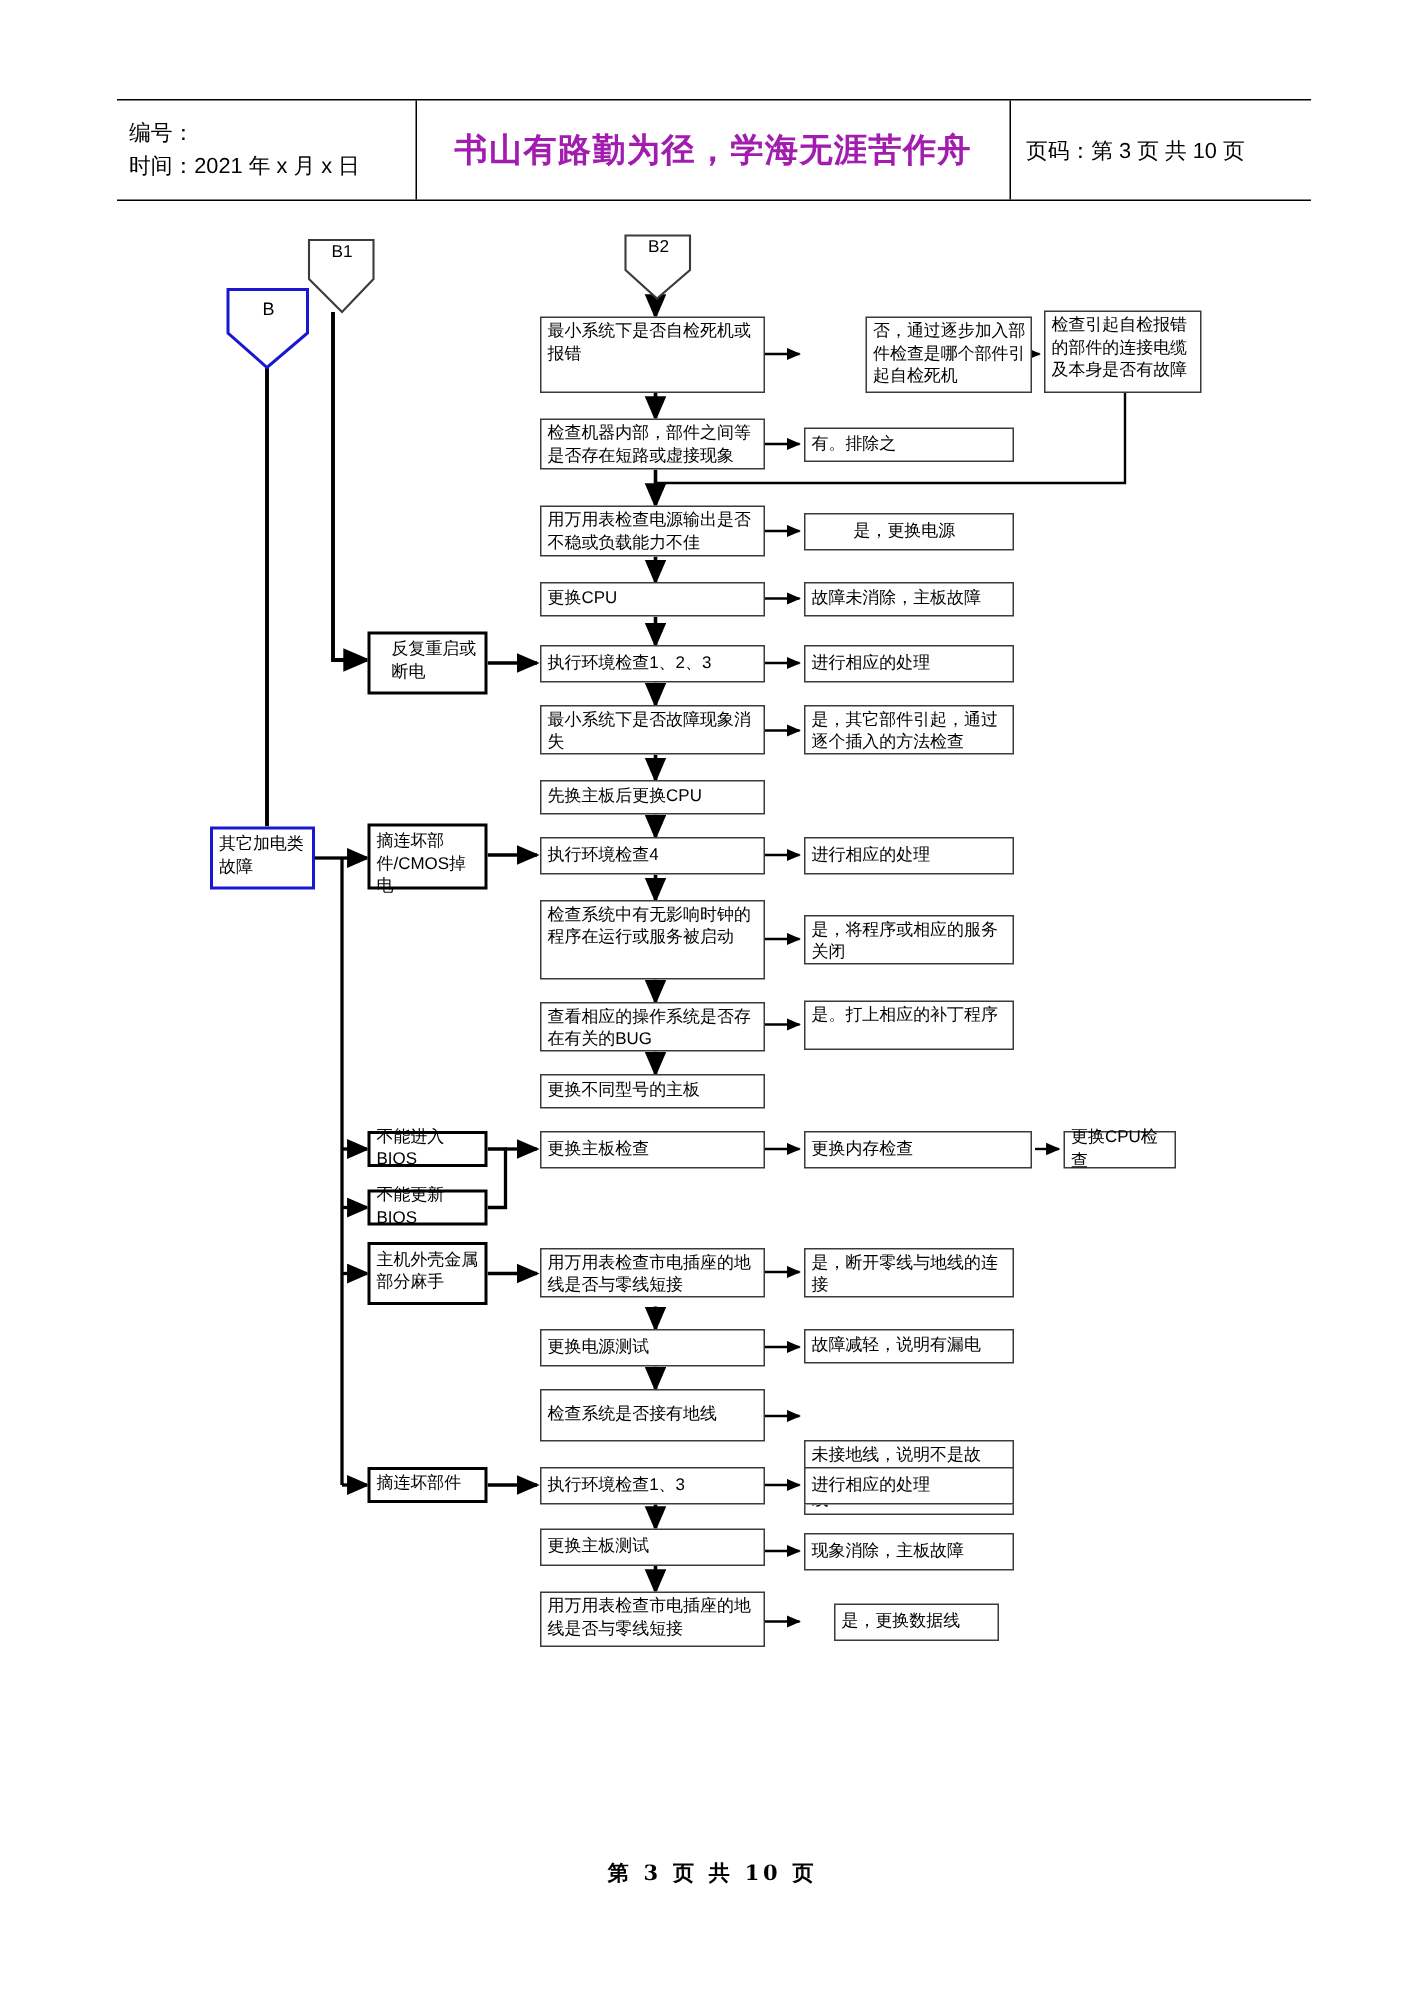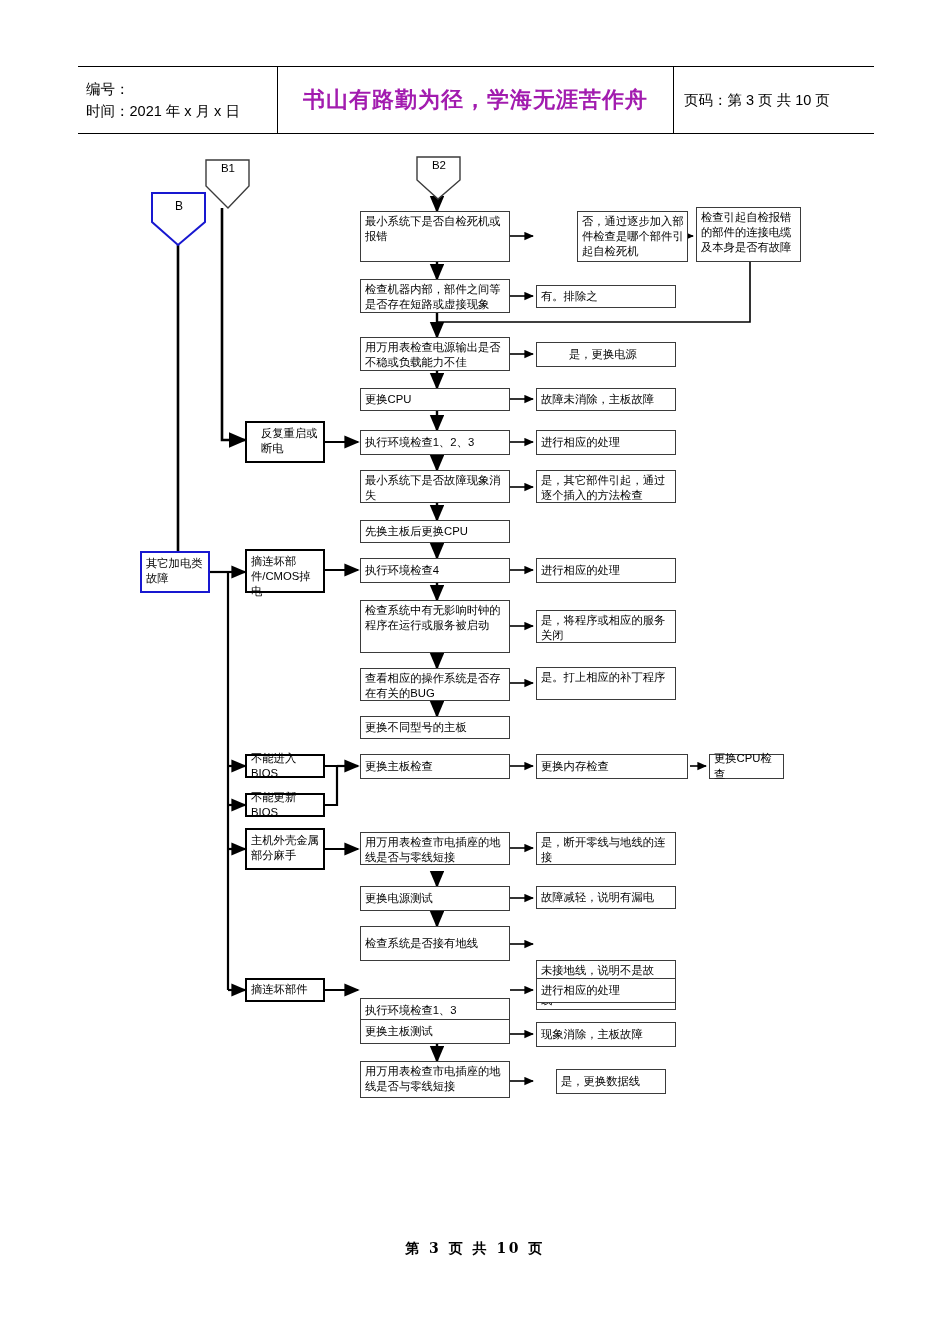--- a/index.html
+++ b/index.html
@@ -150,21 +150,21 @@
     <div class="nd top" style="left:360px;top:470px;width:150px;height:33px;">最小系统下是否故障现象消失</div>
     <div class="nd ctr" style="left:360px;top:520px;width:150px;height:23px;">先换主板后更换CPU</div>
     <div class="nd ctr" style="left:360px;top:558px;width:150px;height:25px;">执行环境检查4</div>
     <div class="nd top" style="left:360px;top:600px;width:150px;height:53px;">检查系统中有无影响时钟的程序在运行或服务被启动</div>
     <div class="nd top" style="left:360px;top:668px;width:150px;height:33px;">查看相应的操作系统是否存在有关的BUG</div>
     <div class="nd ctr" style="left:360px;top:716px;width:150px;height:23px;">更换不同型号的主板</div>
     <div class="nd ctr" style="left:360px;top:754px;width:150px;height:25px;">更换主板检查</div>
     <div class="nd top" style="left:360px;top:832px;width:150px;height:33px;">用万用表检查市电插座的地线是否与零线短接</div>
     <div class="nd ctr" style="left:360px;top:886px;width:150px;height:25px;">更换电源测试</div>
     <div class="nd ctr" style="left:360px;top:926px;width:150px;height:35px;">检查系统是否接有地线</div>
-    <div class="nd ctr" style="left:360px;top:978px;width:150px;height:25px;margin-top:20px;">执行环境检查1、3</div>
+    <div class="nd ctr" style="left:360px;top:978px;width:150px;height:25px;">执行环境检查1、3</div>
     <div class="nd ctr" style="left:360px;top:1019px;width:150px;height:25px;">更换主板测试</div>
     <div class="nd top" style="left:360px;top:1061px;width:150px;height:37px;">用万用表检查市电插座的地线是否与零线短接</div>
 
     <div class="nd top" style="left:536px;top:211px;width:111px;height:51px;margin-left:41px;">否，通过逐步加入部件检查是哪个部件引起自检死机</div>
     <div class="nd top" style="left:696px;top:207px;width:105px;height:55px;">检查引起自检报错的部件的连接电缆及本身是否有故障</div>
     <div class="nd ctr" style="left:536px;top:285px;width:140px;height:23px;">有。排除之</div>
     <div class="nd ctr" style="left:536px;top:342px;width:140px;height:25px;padding-left:32px;">是，更换电源</div>
     <div class="nd ctr" style="left:536px;top:388px;width:140px;height:23px;">故障未消除，主板故障</div>
     <div class="nd ctr" style="left:536px;top:430px;width:140px;height:25px;">进行相应的处理</div>
     <div class="nd top" style="left:536px;top:470px;width:140px;height:33px;">是，其它部件引起，通过逐个插入的方法检查</div>

